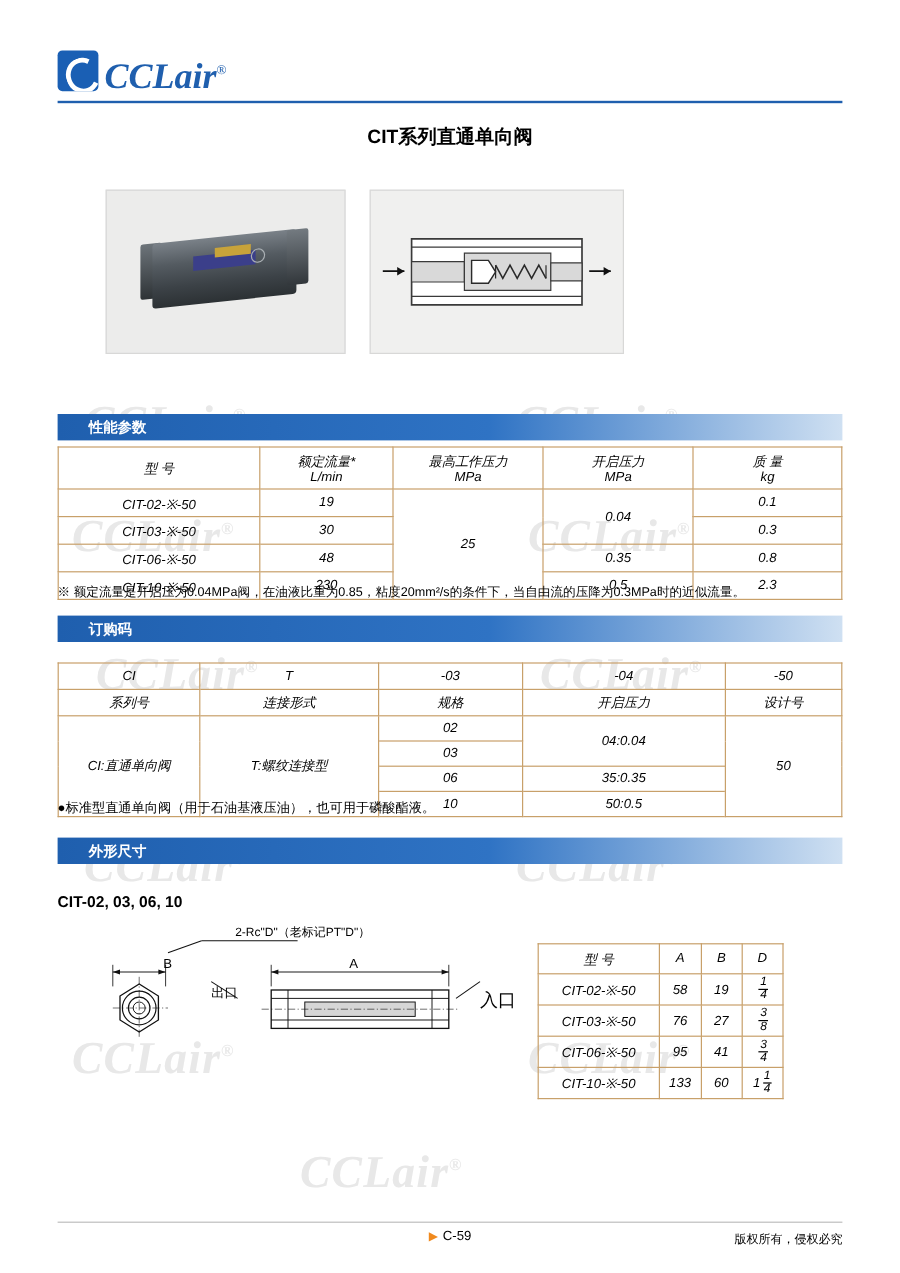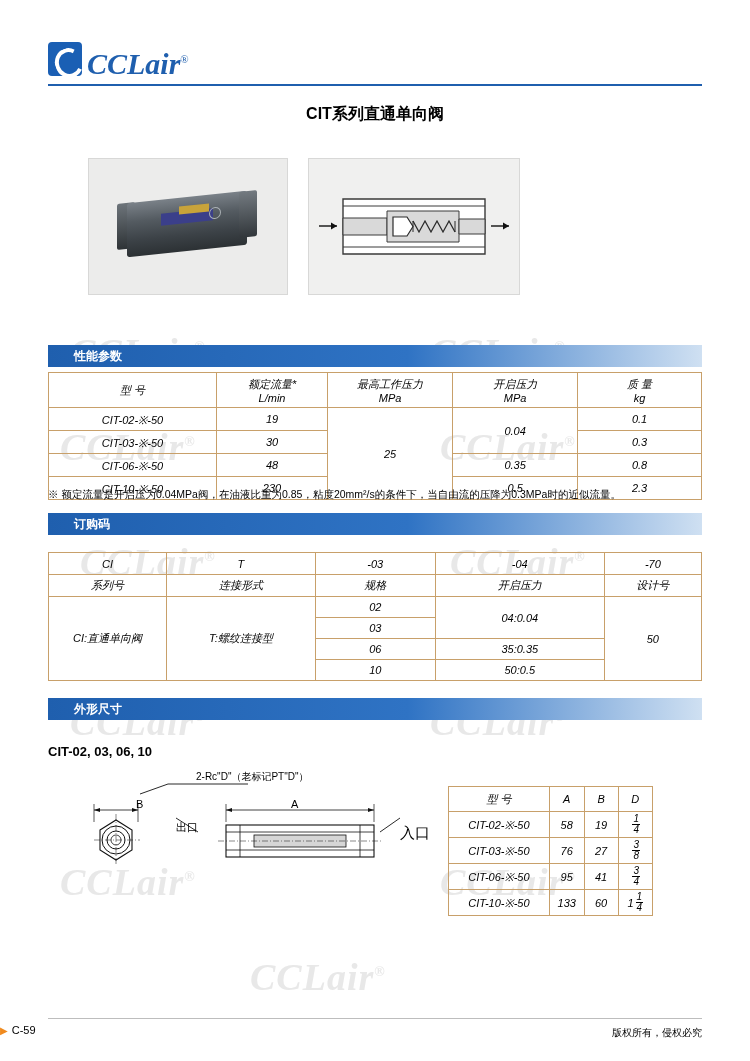--- a/index.html
+++ b/index.html
@@ -260,20 +260,21 @@
     width: 400px;
     height: 140px;
     z-index: 2;
   }
 
   
   .footer-page {
     position: absolute;
     left: 0; top: 1024px;
     width: 750px;
+    text-align: center;
     font-size: 11px;
     z-index: 2;
   }
   .footer-page .tri {
     color: #f08a1e;
     font-size: 10px;
     margin-right: 4px;
   }
   .footer-right {
     position: absolute;
@@ -423,21 +424,21 @@
     <span>订购码</span>
   </div>
 
   <table class="spec" style="left:48px; top:552px; width:654px;">
     <tbody>
         <tr>
       <td style="width:118px; height:17px;">CI</td>
       <td style="width:150px;">T</td>
       <td style="width:120px;">-03</td>
       <td style="width:170px;">-04</td>
-      <td style="width:96px;">-70</td>
+      <td style="width:96px;">-50</td>
     </tr>
     <tr>
       <td style="height:17px;">系列号</td>
       <td>连接形式</td>
       <td>规格</td>
       <td>开启压力</td>
       <td>设计号</td>
     </tr>
     <tr>
       <td rowspan="4">CI:直通单向阀</td>
@@ -453,20 +454,21 @@
       <td style="height:16px;">06</td>
       <td>35:0.35</td>
     </tr>
     <tr>
       <td style="height:16px;">10</td>
       <td>50:0.5</td>
     </tr>
   </tbody>
     </table>
 
+  <div class="bullet" style="left:48px; top:666px;">●标准型直通单向阀（用于石油基液压油），也可用于磷酸酯液。</div>
 
   <div class="section-bar" style="top:698px;">
     <span>外形尺寸</span>
   </div>
 
   <div class="sub-title" style="left:48px; top:744px;">CIT-02, 03, 06, 10</div>
 
   <div class="dim-area">
     <svg width="400" height="140" viewBox="0 0 400 140">
 

